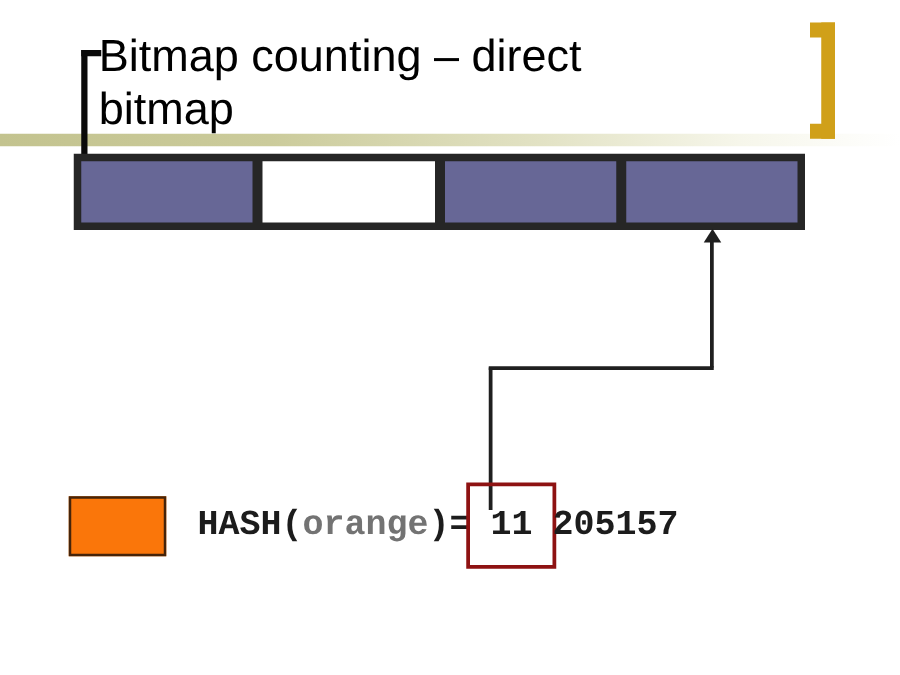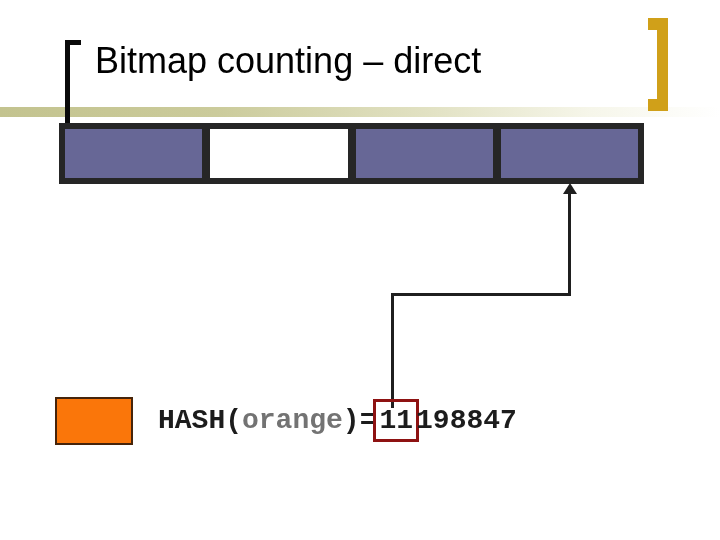--- a/index.html
+++ b/index.html
@@ -95,42 +95,43 @@
     font-weight: 700;
     font-size: 28px;
     line-height: 32px;
     color: #1c1c1c;
     white-space: nowrap;
   }
   .hash-argument { color: #f97608; }
   .hash-boxed {
     border: 3px solid #404040;
     margin: 0 -3px;
-    padding: 3px;
+    padding: 16px;
   }
 </style>
 </head>
 <body>
 
 <div class="band"></div>
 <div class="title-bracket-v"></div>
 <div class="title-bracket-tick"></div>
 <div class="gold-bracket" style="border-color: rgb(208, 160, 25);"></div>
 
-<h1 class="title" style="margin:16px; font-weight:400;">
+<h1 class="title" style="margin:0; font-weight:400;">
   <span>Bitmap counting – direct</span>
+  <span>bitmap</span>
 </h1>
 
 <div class="bitmap-bar" style="background: rgb(38, 38, 38);">
     <div class="cell" style="background: rgb(103, 103, 150);"></div>
     <div class="cell" style="background: rgb(255, 255, 255);"></div>
     <div class="cell" style="background: rgb(103, 103, 150);"></div>
     <div class="cell" style="background: rgb(103, 103, 150);"></div>
   </div>
 
 <div class="arrowhead"></div>
 <div class="line conn-v1"></div>
 <div class="line conn-h"></div>
 <div class="line conn-v2"></div>
 
 <div class="legend-swatch" style="background: rgb(250, 118, 10);"></div>
 
-<div class="hash-line"><span>HASH(</span><span class="hash-argument" style="color: #737373;">orange</span><span>)=</span><span class="hash-boxed" style="border-color: rgb(142, 18, 18);">11</span><span>198847</span></div>
+<div class="hash-line"><span>HASH(</span><span class="hash-argument" style="color: #737373;">orange</span><span>)=</span><span class="hash-boxed" style="border-color: rgb(142, 18, 18);">11</span><span>205157</span></div>
 
 </body></html>

